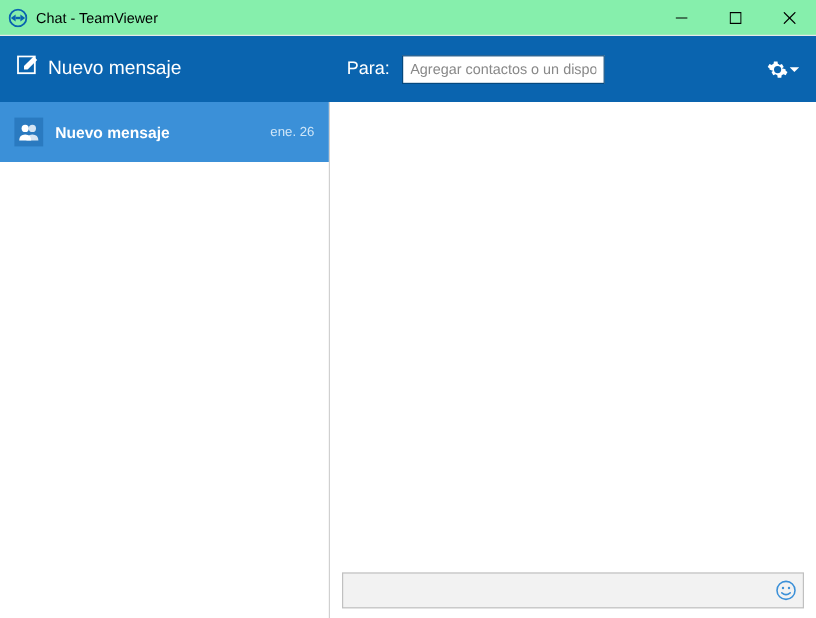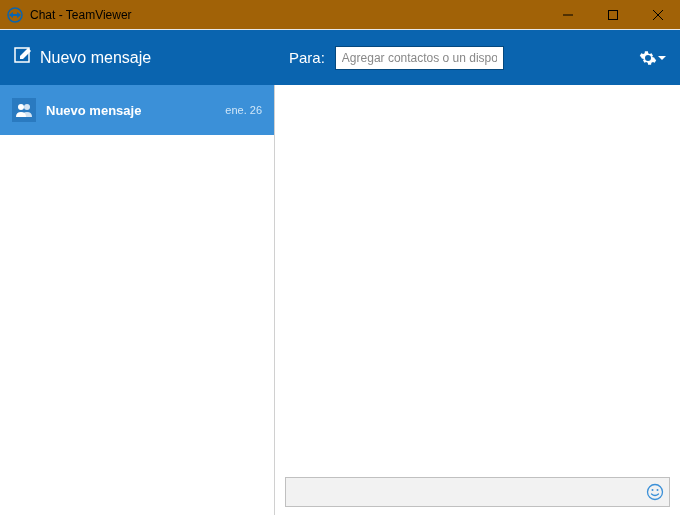--- a/index.html
+++ b/index.html
@@ -1,17 +1,17 @@
 <!DOCTYPE html>
 <html><head>
 <meta charset="utf-8">
 <style>
 * { margin: 0; padding: 0; box-sizing: border-box; }
 body { font-family: "Segoe UI", Arial, sans-serif; background: #fff; width: 680px; height: 515px; overflow: hidden; }
-.titlebar { height: 30px; background: #a16207; display: flex; align-items: center; padding-left: 6px; border-bottom: 1px solid #e8e8e8; }
+.titlebar { height: 30px; background: #86efac; display: flex; align-items: center; padding-left: 6px; border-bottom: 1px solid #e8e8e8; }
 .titlebar-icon { width: 18px; height: 18px; margin-right: 6px; display: flex; align-items: center; justify-content: center; }
 .titlebar-text { font-size: 12px; color: #000; flex: 1; }
 .titlebar-controls { display: flex; height: 100%; }
 .titlebar-btn { width: 45px; height: 30px; display: flex; align-items: center; justify-content: center; cursor: pointer; }
 .titlebar-btn svg { stroke: #000; }
 .header { height: 55px; background: #0a64af; display: flex; }
 .header-left { width: 275px; display: flex; align-items: center; padding-left: 14px; color: #fff; gap: 8px; }
 .header-left-text { font-size: 16px; }
 .header-right { flex: 1; display: flex; align-items: center; padding: 0 14px; gap: 10px; }
 .para-label { color: #fff; font-size: 15px; }

